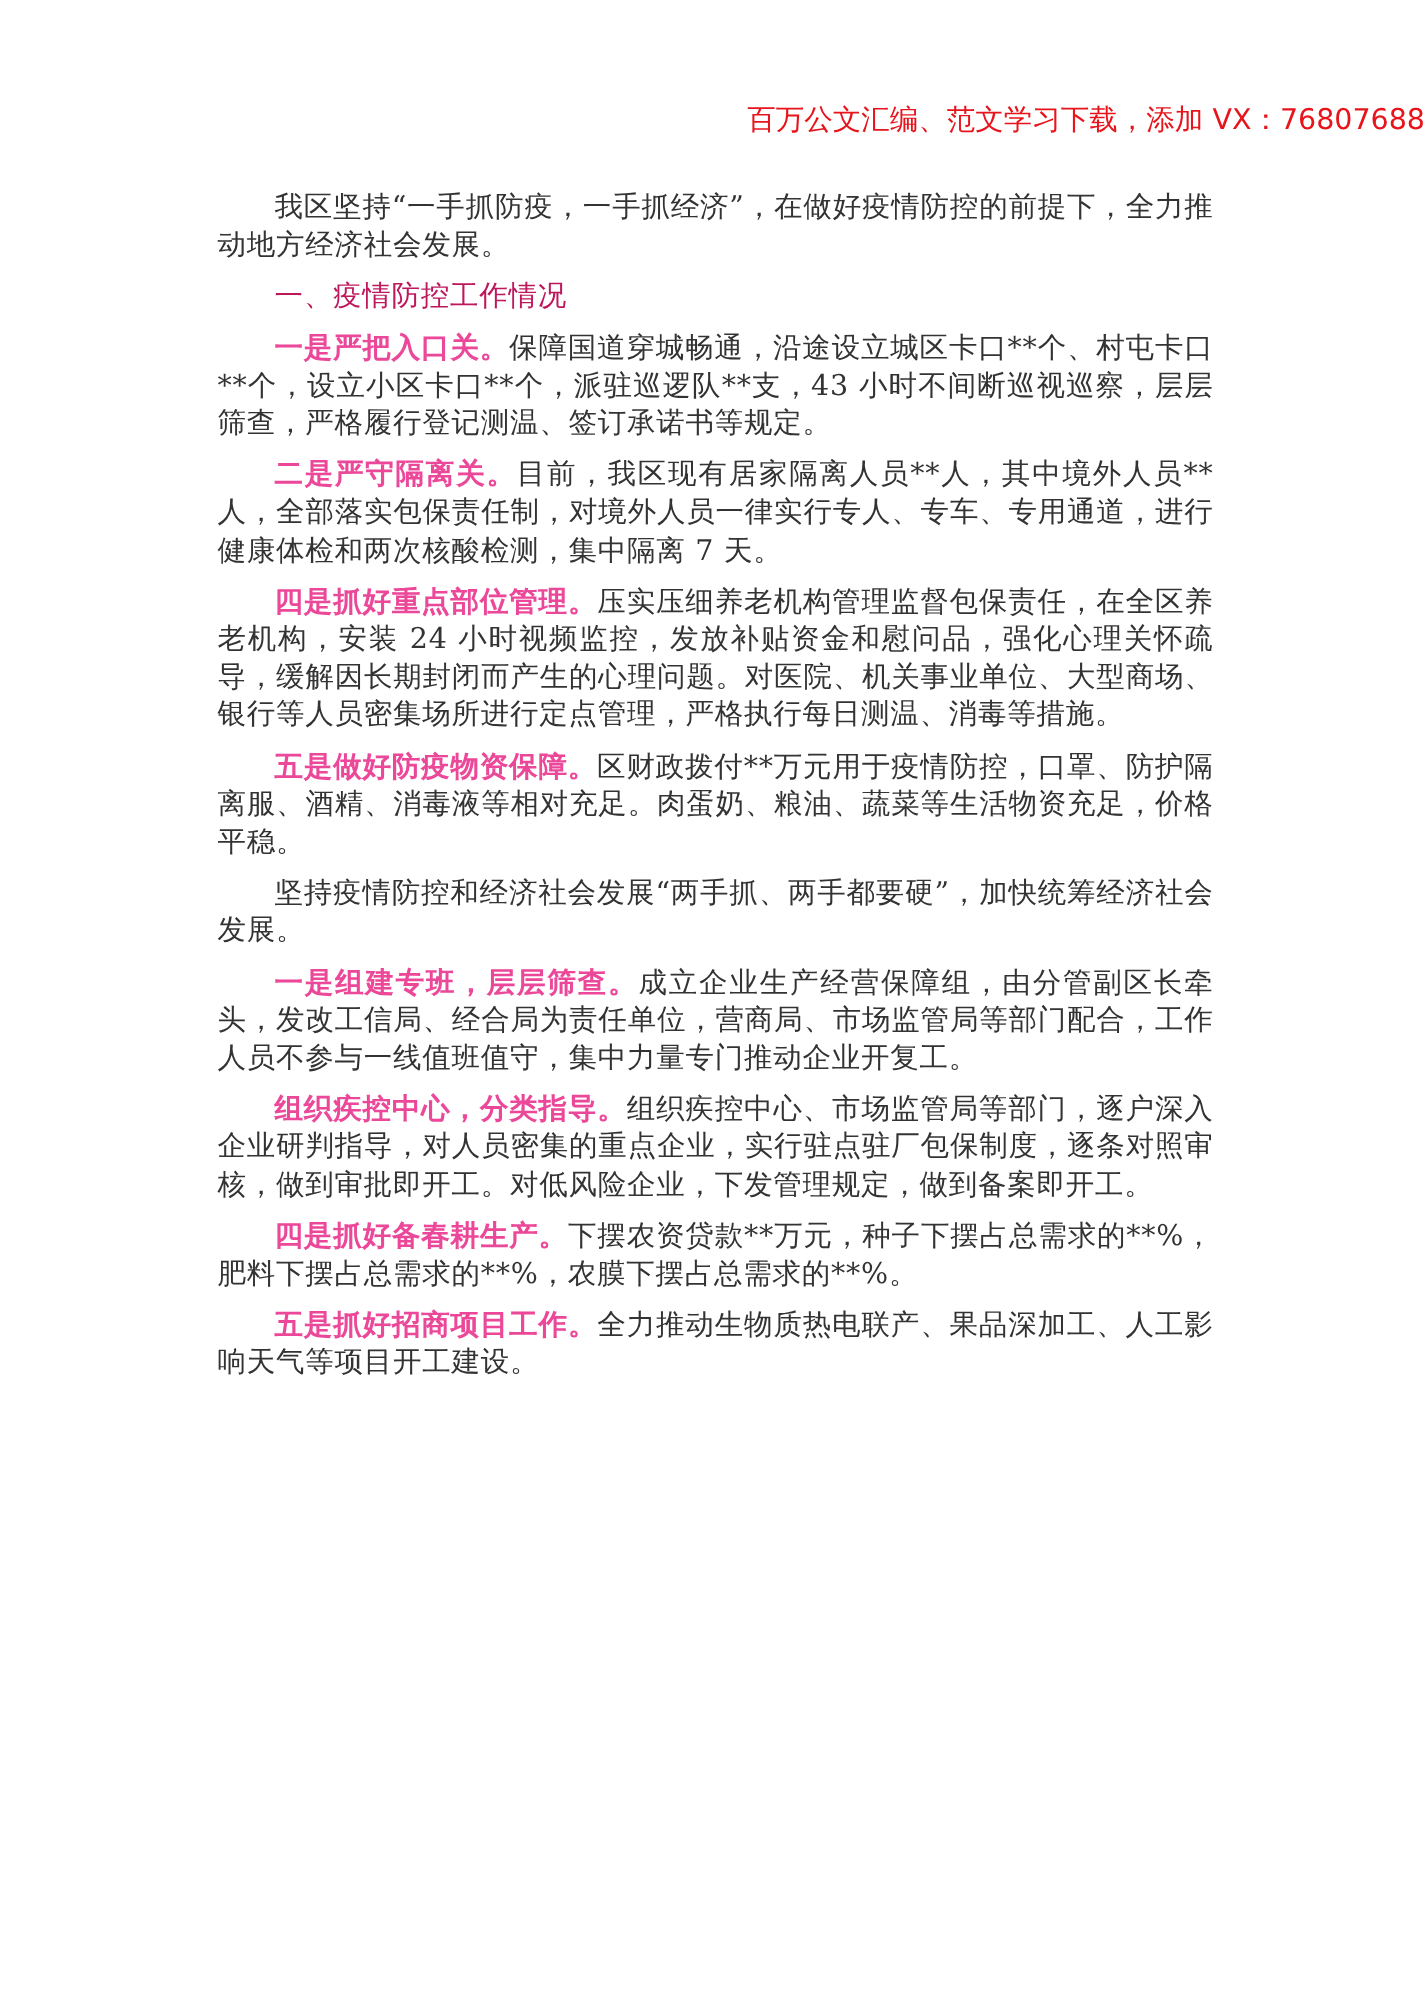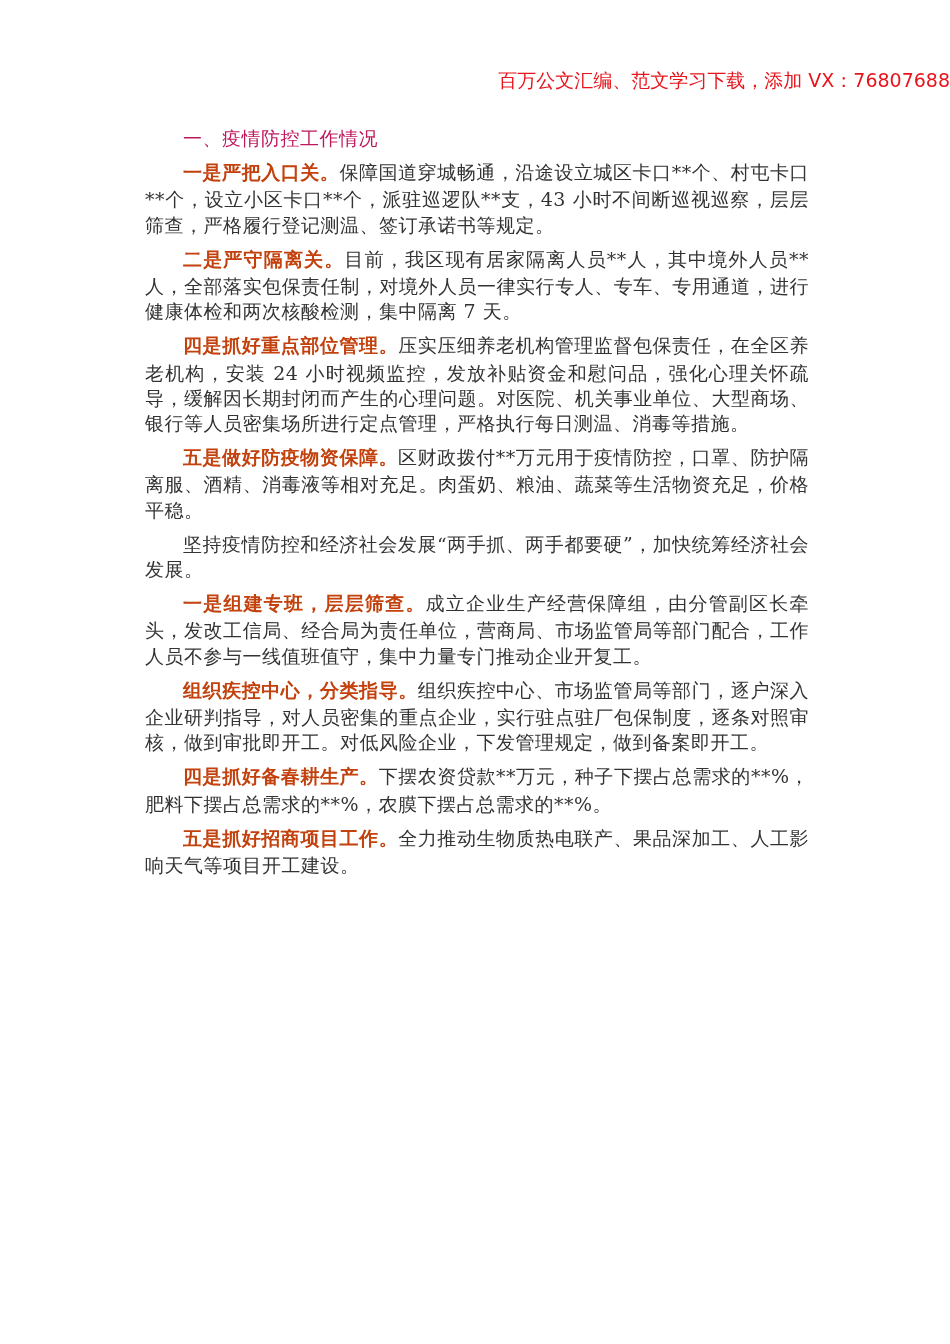--- a/index.html
+++ b/index.html
@@ -42,30 +42,31 @@
       text-justify: inter-character;
       letter-spacing: 0.5px;
     }
     p.heading {
       font-weight: normal;
       font-family: "DejaVu Sans", "Liberation Sans", sans-serif;
       color: #be185d;
     }
     .lead {
       font-weight: bold;
-      font-family: Liberation Mono, monospace;
-      color: #c2410c;
+      font-family: Liberation Serif, serif;
+      color: #ec4899;
     }
   </style>
 </head>
 <body>
 
 <div class="banner">百万公文汇编、范文学习下载，添加 VX：76807688</div>
 
 <div class="content">
+  <p>我区坚持“一手抓防疫，一手抓经济”，在做好疫情防控的前提下，全力推动地方经济社会发展。</p>
 
   <p class="heading">一、疫情防控工作情况</p>
 
   <p><span class="lead">一是严把入口关。</span><span>保障国道穿城畅通，沿途设立城区卡口**个、村屯卡口**个，设立小区卡口**个，派驻巡逻队**支，43 小时不间断巡视巡察，层层筛查，严格履行登记测温、签订承诺书等规定。</span></p>
 
   <p><span class="lead">二是严守隔离关。</span><span>目前，我区现有居家隔离人员**人，其中境外人员**人，全部落实包保责任制，对境外人员一律实行专人、专车、专用通道，进行健康体检和两次核酸检测，集中隔离 7 天。</span></p>
 
 
   <p><span class="lead">四是抓好重点部位管理。</span><span>压实压细养老机构管理监督包保责任，在全区养老机构，安装 24 小时视频监控，发放补贴资金和慰问品，强化心理关怀疏导，缓解因长期封闭而产生的心理问题。对医院、机关事业单位、大型商场、银行等人员密集场所进行定点管理，严格执行每日测温、消毒等措施。</span></p>
 

